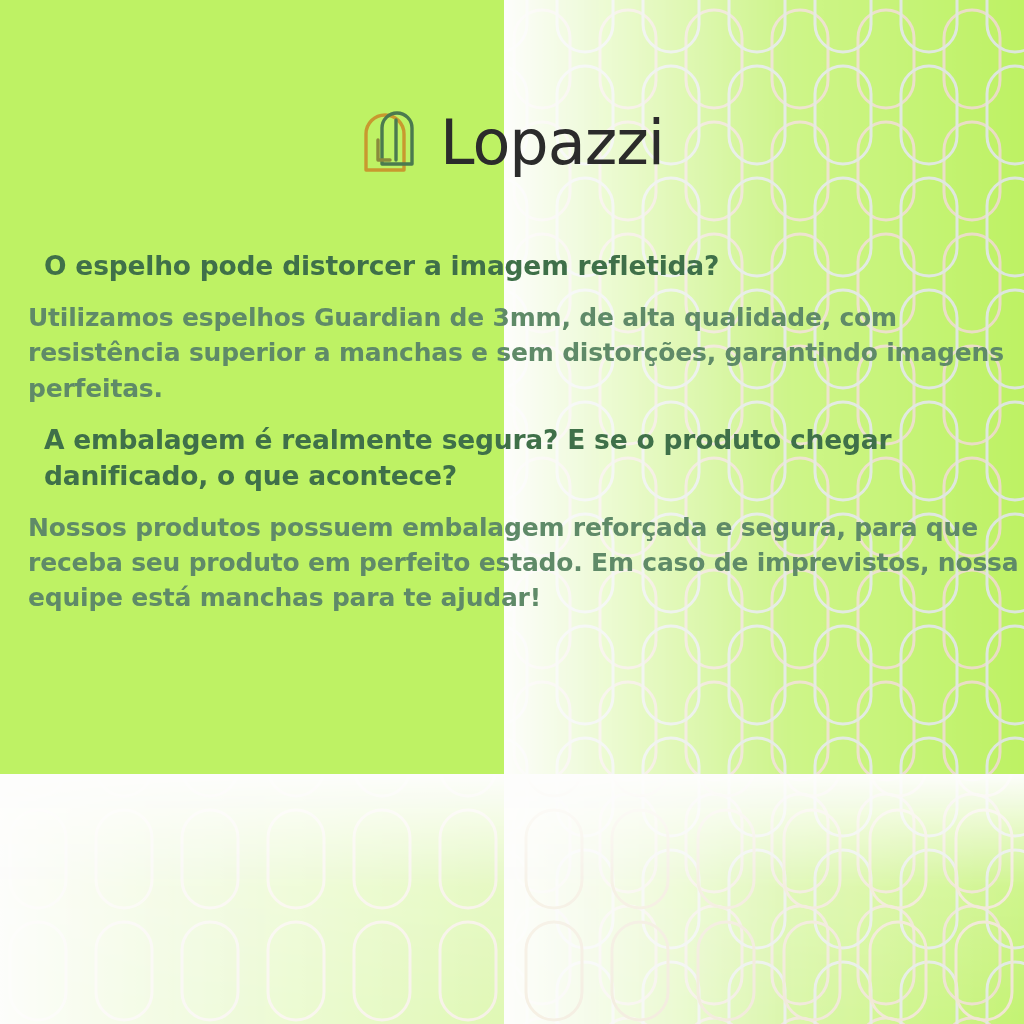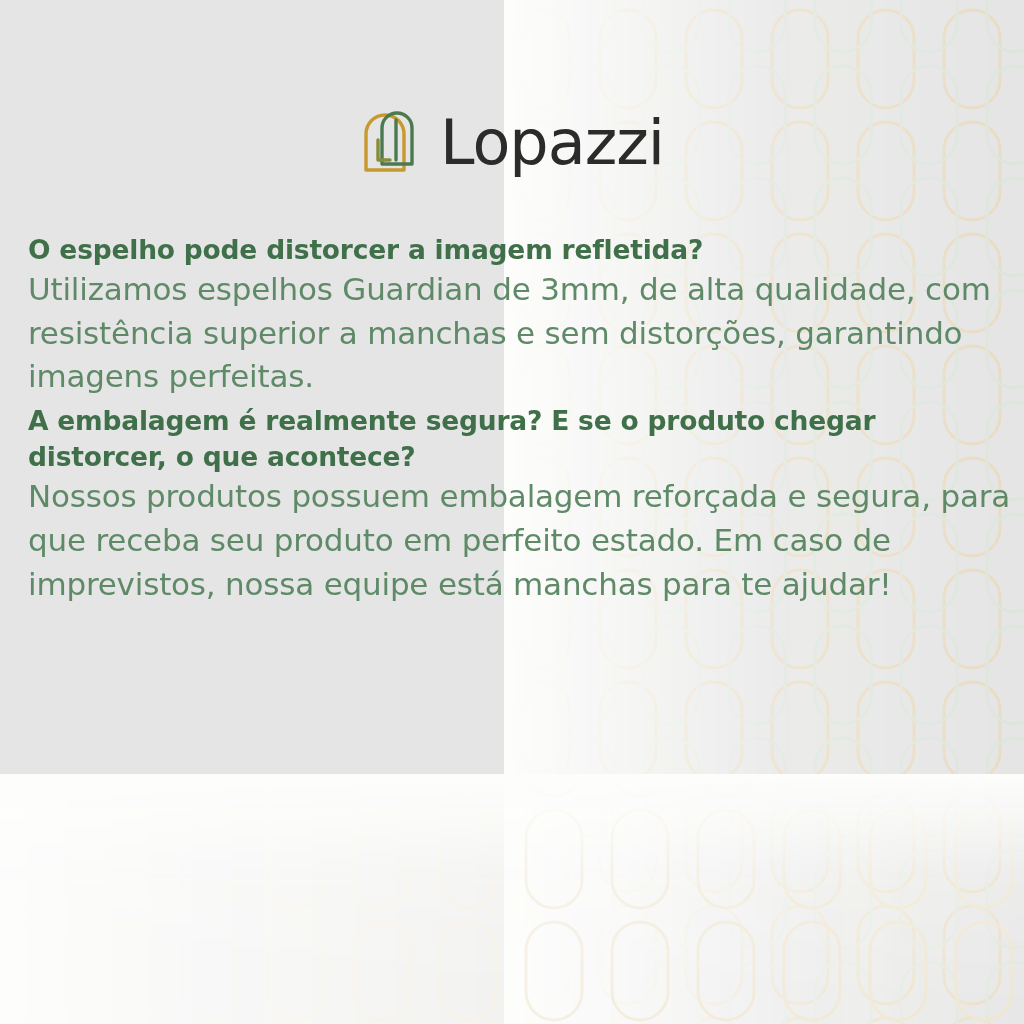--- a/index.html
+++ b/index.html
@@ -10,21 +10,21 @@
     width: 1024px;
     height: 1024px;
     background: #fefefe;
     font-family: "Liberation Sans", sans-serif;
     overflow: hidden;
   }
   .page {
     position: relative;
     width: 1024px;
     height: 1024px;
-    background: #e5e5e5;
+    background: #bef264;
     overflow: hidden;
   }
 
   
   .pattern {
     position: absolute;
     top: 0;
     right: 0;
     width: 520px;
     height: 1024px;
@@ -75,27 +75,27 @@
     left: 28px;
     width: 992px;
     z-index: 2;
   }
   .q {
     font-family: "DejaVu Sans", sans-serif;
     font-weight: bold;
     font-size: 26.5px;
     line-height: 1.36;
     color: #3f7049;
-    margin: 0;
+    margin: 16px;
     letter-spacing: -0.2px;
   }
   .a {
     font-family: "DejaVu Sans", sans-serif;
-    font-weight: 400;
-    font-size: 31px;
+    font-weight: 700;
+    font-size: 25px;
     line-height: 1.41;
     color: #5f8a68;
     margin: 0 0 4px 0;
     letter-spacing: -0.2px;
   }
   .block + .block { margin-top: 2px; }
 </style>
 </head>
 <body>
 
@@ -168,18 +168,18 @@
   </div>
 
   <div class="content">
 
     <div class="block">
       <p class="q">O espelho pode distorcer a imagem refletida?</p>
       <p class="a">Utilizamos espelhos Guardian de 3mm, de alta qualidade, com resistência superior a manchas e sem distorções, garantindo imagens perfeitas.</p>
     </div>
 
     <div class="block">
-      <p class="q">A embalagem é realmente segura? E se o produto chegar distorcer, o que acontece?</p>
+      <p class="q">A embalagem é realmente segura? E se o produto chegar danificado, o que acontece?</p>
       <p class="a">Nossos produtos possuem embalagem reforçada e segura, para que receba seu produto em perfeito estado. Em caso de imprevistos, nossa equipe está manchas para te ajudar!</p>
     </div>
 
   </div>
 </div>
 
 </body></html>

